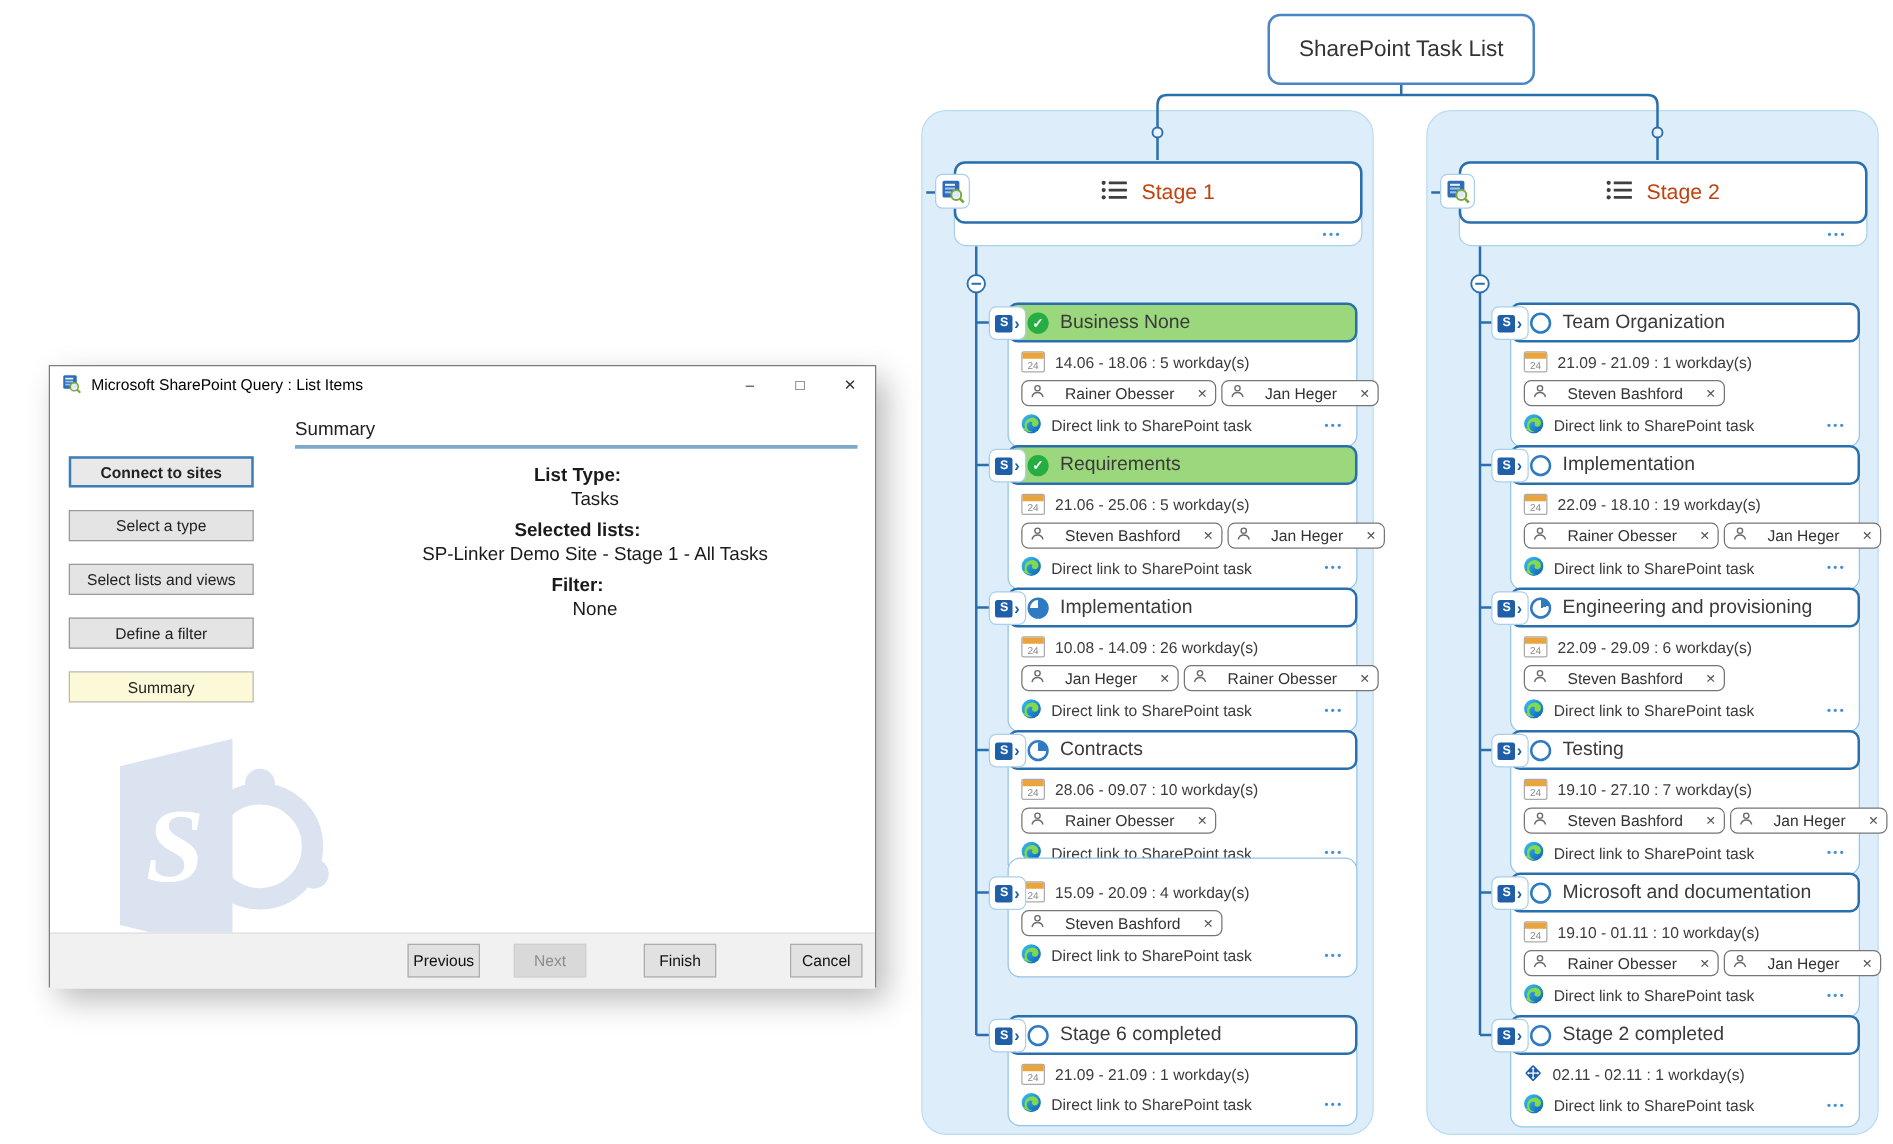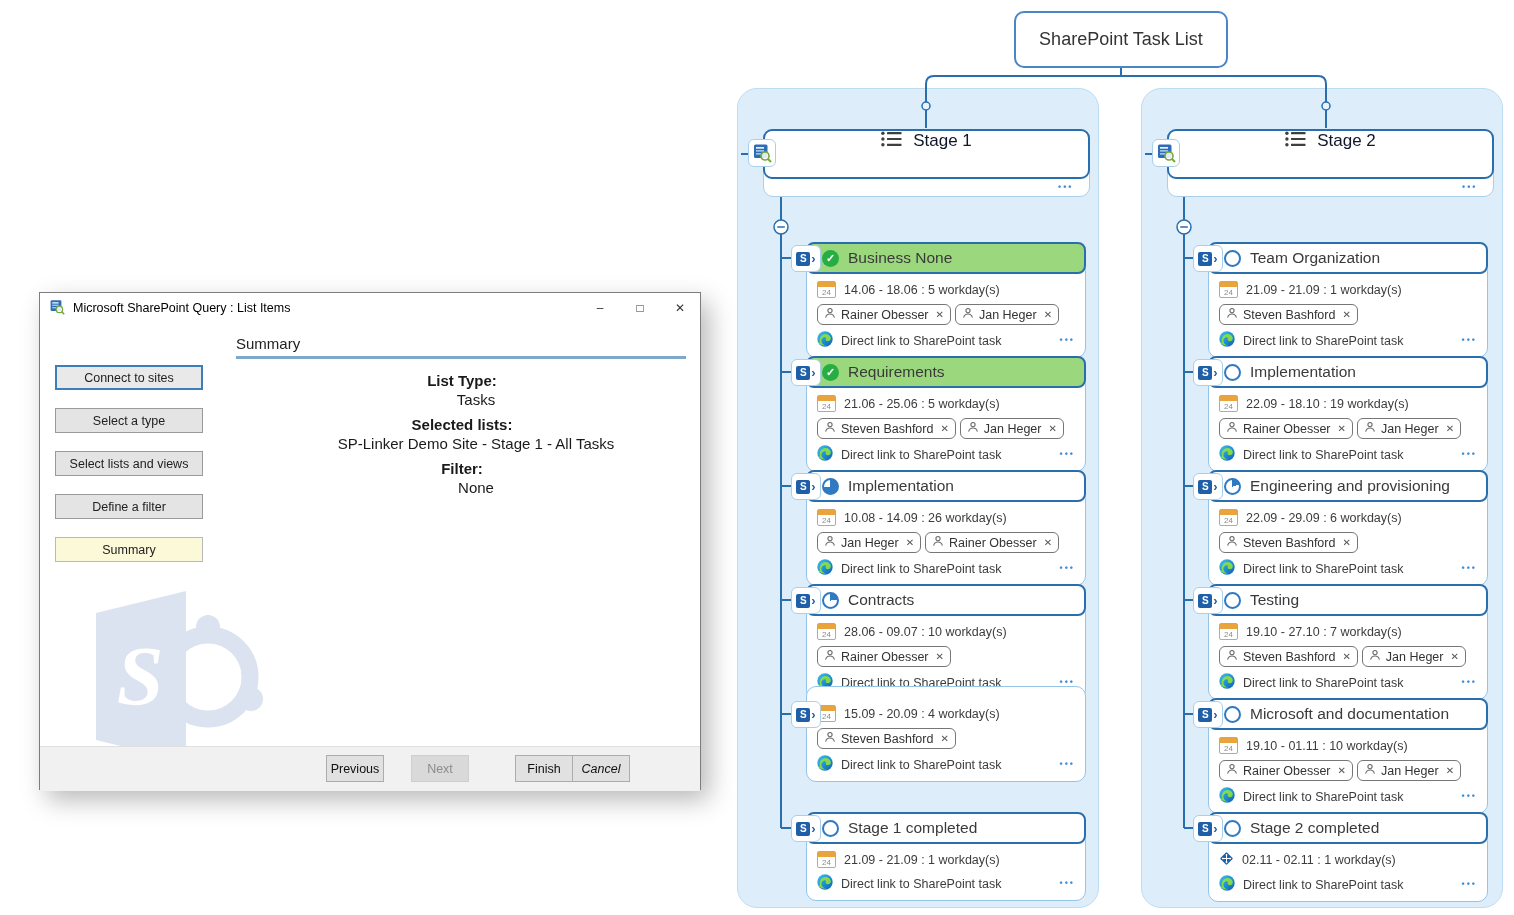--- a/index.html
+++ b/index.html
@@ -15,21 +15,21 @@
   
   .stage-container { position:absolute; top:88px; width:362px; height:820px;
     background:#ddeefa; border:1.5px solid #bcdcf2; border-radius:20px; box-sizing:border-box; }
   .root-node { position:absolute; left:1014px; top:11px; width:214px; height:57px;
     background:#fff; border:2.5px solid #4a86c5; border-radius:10px; box-sizing:border-box;
     display:flex; align-items:center; justify-content:center; font-size:18px; color:#333; }
   .stage-panel { position:absolute; width:327px; height:68px; background:#fff;
     border:1.5px solid #a9cfeb; border-radius:10px; box-sizing:border-box; }
   .stage-node { position:absolute; width:327px; height:50px; background:#fff;
     border:2px solid #2a6fad; border-radius:9px; box-sizing:border-box;
-    display:flex; justify-content:center; gap:11px; font-size:17px; color:#0f172a; }
+    display:flex; align-items:center; justify-content:center; gap:11px; font-size:17px; color:#c2410c; }
   .badge { position:absolute; width:28px; height:28px; background:#fff;
     border:1.5px solid #a9cfeb; border-radius:6px; box-sizing:border-box;
     display:flex; align-items:center; justify-content:center; z-index:4; }
   .dots { color:#3f8ed6; font-size:9px; font-weight:bold; letter-spacing:2px; line-height:1; }
   .stage-dots { position:absolute; z-index:3; }
 
   .task { position:absolute; width:280px; }
   .task-badge { position:absolute; left:-15px; top:3px; width:30px; height:27px; background:#fff;
     border:1.5px solid #a9cfeb; border-radius:6px; box-sizing:border-box; z-index:3;
     display:flex; align-items:center; justify-content:center; }
@@ -38,21 +38,21 @@
   .sp-gt { color:#1e5fa8; font-weight:bold; font-size:13px; margin-left:1px; line-height:1; }
   .task-header { position:relative; z-index:2; height:32px; box-sizing:border-box; background:#fff;
     border:2px solid #2a6fad; border-radius:8px; display:flex; align-items:center; gap:9px;
     padding:0 10px 0 14px; font-size:15.5px; color:#3a3a3a; }
   .task-header.green { background:#9bd87d; }
   .task-body { position:relative; z-index:1; margin-top:-12px; background:#fff;
     border:1.5px solid #94c4e8; border-radius:10px; padding:18px 10px 5px 10px; }
   .trow { display:flex; align-items:center; gap:8px; margin-bottom:6px; font-size:12.5px; color:#3c3c3c; }
   .trow:last-child { margin-bottom:2px; }
   .chips { gap:4px; flex-wrap:nowrap; }
-  .chip { display:inline-flex; align-items:center; gap:5px; border:1px solid #767676; border-radius:6px;
+  .chip { display:inline-flex; align-items:center; gap:16px; border:1px solid #767676; border-radius:6px;
     padding:2px 6px; background:#fff; font-size:12.5px; color:#333; white-space:nowrap; }
   .chip .x { color:#555; font-size:10px; margin-left:2px; }
   .st { width:17px; height:17px; border-radius:50%; box-sizing:border-box; flex:none; }
   .st-done { background:#27ae43; color:#fff; font-size:11px; font-weight:bold;
     display:flex; align-items:center; justify-content:center; }
   .st-ring { border:2px solid #2f7ac2; background:#fff; }
   .st-pie { border:2px solid #2f7ac2; }
   .cal { width:19px; height:17px; border:1px solid #ababab; border-radius:2px; background:#fff;
     position:relative; flex:none; box-sizing:border-box; }
   .cal::before { content:""; position:absolute; left:0; right:0; top:0; height:5px; background:#e9a43e; }
@@ -370,21 +370,21 @@
     </div>
   </div>
 
   <div class="task" style="left: 806px; top: 812px;">
     <div class="task-badge">
       <span class="sp-sq">S</span>
         <span class="sp-gt">›</span>
     </div>
     <div class="task-header">
       <span class="st st-ring"></span>
-      <span class="task-title">Stage 1 completed</span>
+      <span class="task-title">Stage 6 completed</span>
     </div>
     <div class="task-body">
       <div class="trow date-row">
         <span class="cal">
             <span class="cal24">24</span>
           </span>
         <span class="date-text">21.09 - 21.09 : 1 workday(s)</span>
       </div>
 
       <div class="trow link-row">
@@ -692,21 +692,21 @@
         </svg></span>
     <span>Microsoft SharePoint Query : List Items</span>
     <span class="dlg-controls" id="dlg-controls">
         <span class="dlg-ctrl">–</span>
         <span class="dlg-ctrl">□</span>
         <span class="dlg-ctrl">✕</span>
       </span>
   </div>
 
   <div id="dlg-steps">
-      <div class="side-btn focused" style="top: 72px;">Connect to sites</div>
+      <div class="side-btn focused" style="top: 72px; font-weight: bold;">Connect to sites</div>
       <div class="side-btn" style="top: 115px;">Select a type</div>
       <div class="side-btn" style="top: 158px;">Select lists and views</div>
       <div class="side-btn" style="top: 201px;">Define a filter</div>
       <div class="side-btn active" style="top: 244px;">Summary</div>
     </div>
 
   <div class="dlg-heading">Summary</div>
   <div class="dlg-rule"></div>
   <div class="dlg-fields">
       <div class="fld-label">List Type:</div>
@@ -728,16 +728,16 @@
       </g>
       <text x="72" y="126" text-anchor="middle" font-size="84" font-weight="bold" font-style="italic" font-family="Liberation Serif, serif" fill="#ffffff">S</text>
     </svg>
   </div>
 
   <div class="dlg-footer">
     <div id="dlg-buttons">
         <div class="btn" style="left: 286px;">Previous</div>
         <div class="btn disabled" style="left: 371px;">Next</div>
         <div class="btn" style="left: 475px;">Finish</div>
-        <div class="btn" style="left: 532px; font-style: italic;">Cancel</div>
+        <div class="btn" style="left: 592px;">Cancel</div>
       </div>
   </div>
 </div>
 
 </body></html>

